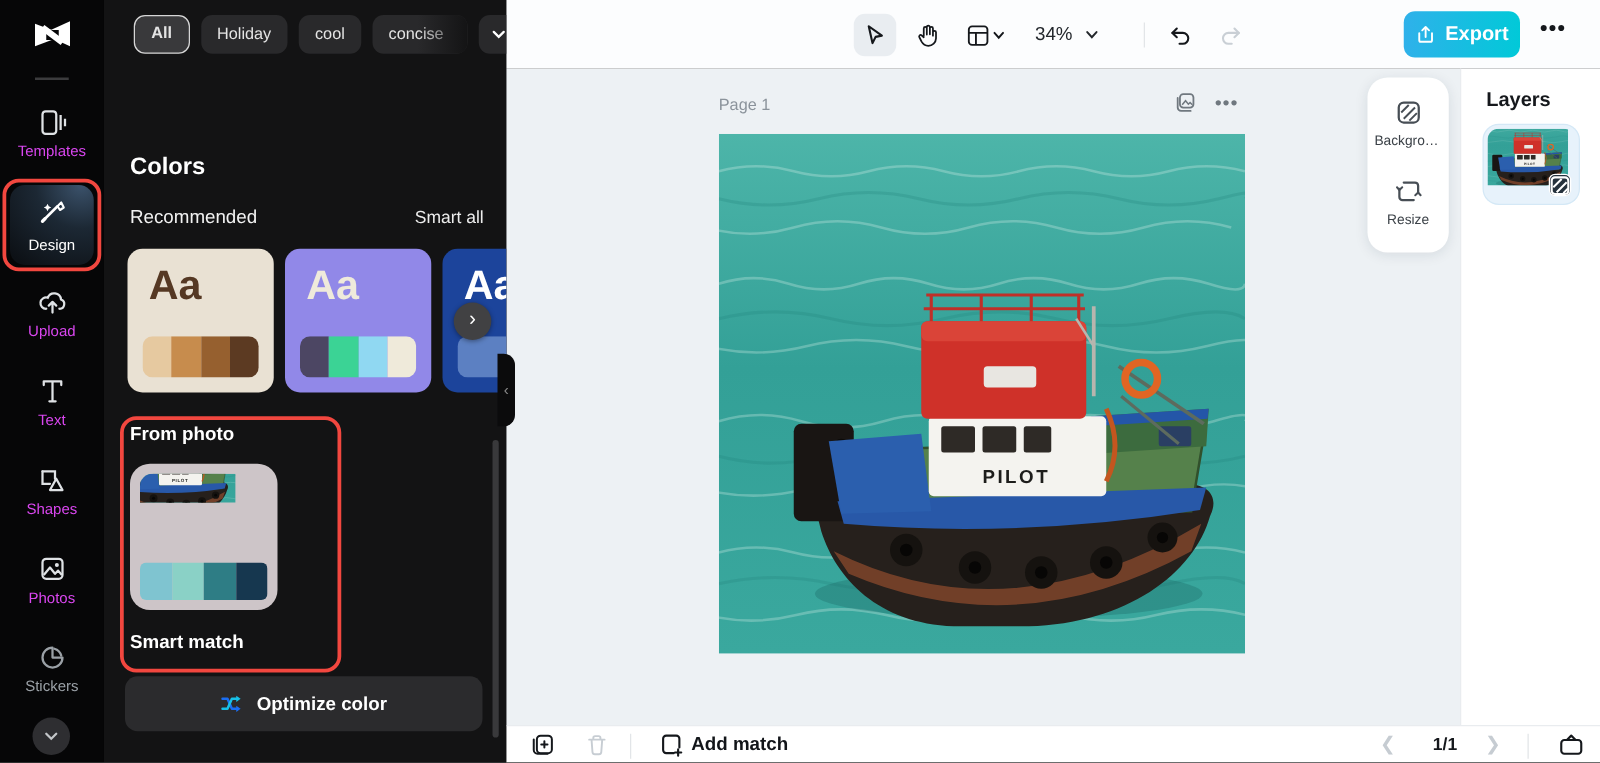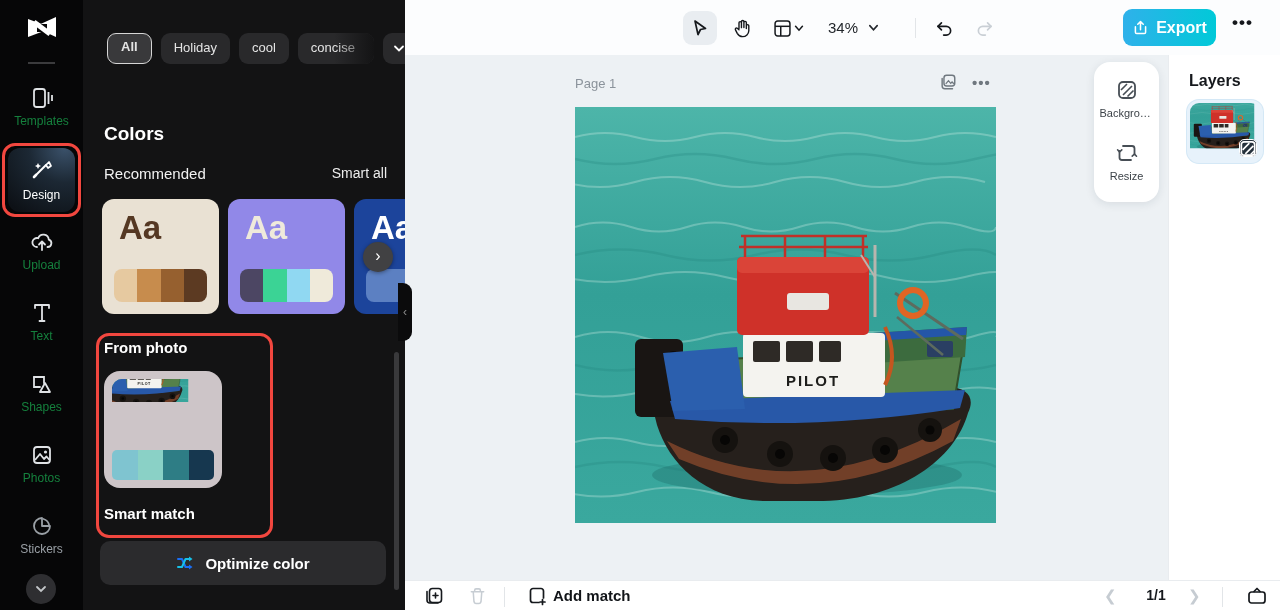--- a/index.html
+++ b/index.html
@@ -3,39 +3,39 @@
 <meta charset="utf-8">
 <style>
   * { margin:0; padding:0; box-sizing:border-box; }
   html,body { width:1280px; height:610px; overflow:hidden; background:#000;
               font-family:"Liberation Sans", sans-serif; }
   .abs { position:absolute; }
   #stage { position:relative; width:1280px; height:610px; }
 
   
   #sidebar { left:0; top:0; width:83px; height:610px; background:#060607; z-index:5; }
-  .side-item { left:0; width:83px; text-align:center; color:#15803d; }
+  .side-item { left:0; width:83px; text-align:center; color:#d946ef; }
   .side-item .lbl { display:block; font-size:12px; margin-top:4px; }
   .side-item svg { display:block; margin:0 auto; }
   .dim { color:#9aa0a6; }
   #design-tile { left:8px; top:148px; width:67px; height:64px; border-radius:12px;
     background:radial-gradient(120% 120% at 85% 0%, #3b526b 0%, #1c2834 45%, #0d1116 100%);
     color:#fff; text-align:center; padding-top:9px; }
   #design-tile .lbl { font-size:12px; margin-top:3px; display:block; }
   .red-box { border:3px solid #f2473f; border-radius:13px; z-index:30; pointer-events:none; }
   #redbox-design { left:2px; top:143px; width:79px; height:74px; }
   #redbox-photo  { left:96px; top:333px; width:177px; height:205px; }
   #side-more { left:26px; top:574px; width:30px; height:30px; border-radius:50%;
     background:#2e2e31; color:#c3c6c9; text-align:center; line-height:28px; font-size:13px; }
   #logo { left:0; top:10px; width:83px; text-align:center; }
   #logo-divider { left:28px; top:62px; width:27px; height:2px; background:#3b3b3d; }
 
   
   #panel { left:83px; top:0; width:322px; height:610px; background:#131314; overflow:hidden; z-index:4; }
-  #chips { left:24px; top:12px; display:flex; gap:9px;margin-top:21px; }
+  #chips { left:24px; top:12px; display:flex; gap:9px; }
   .chip { height:31px; line-height:29px; padding:0 13px; border-radius:9px; background:#29292b;
           color:#e4e4e4; font-size:13px; white-space:nowrap; }
   .chip.sel { background:#39393b; border:1.5px solid #d6d6d6; font-weight:bold; line-height:26px; }
   .chip.fade { position:relative; width:76px; padding-right:0; overflow:hidden; }
   .chip.fade::after { content:""; position:absolute; right:0; top:0; bottom:0; width:40px;
           background:linear-gradient(90deg, rgba(19,19,20,0), rgba(19,19,20,.96)); }
   .chip.icon-chip { width:32px; padding:0; text-align:center; color:#fff; }
   #fonts-row { left:19px; top:48px; display:flex; gap:9px; }
   .font-card { width:117px; height:50px; background:#222224; border-radius:9px;
                color:#ececec; font-size:13px; padding:5px 11px; }

